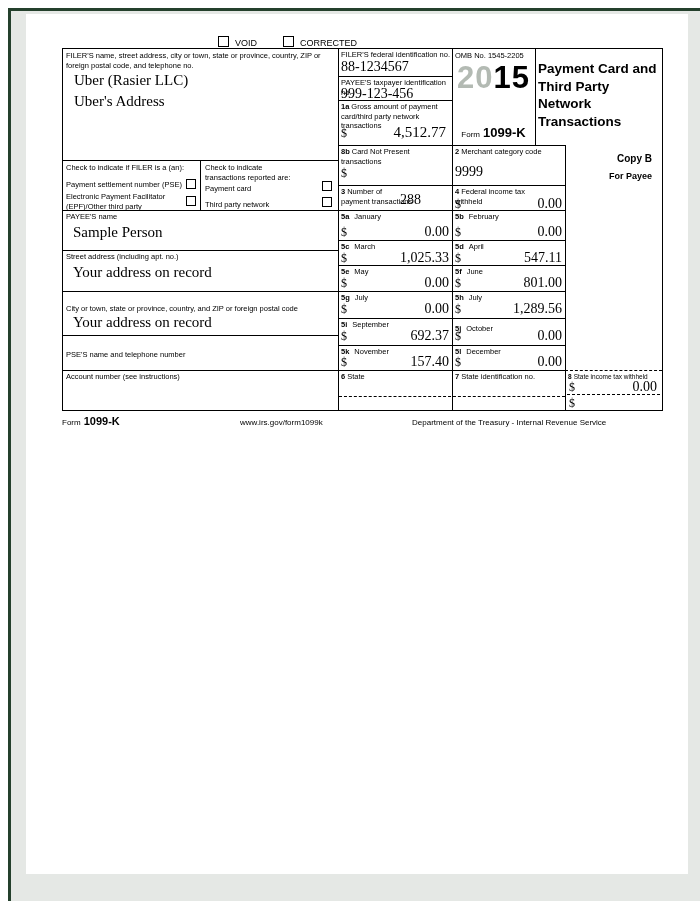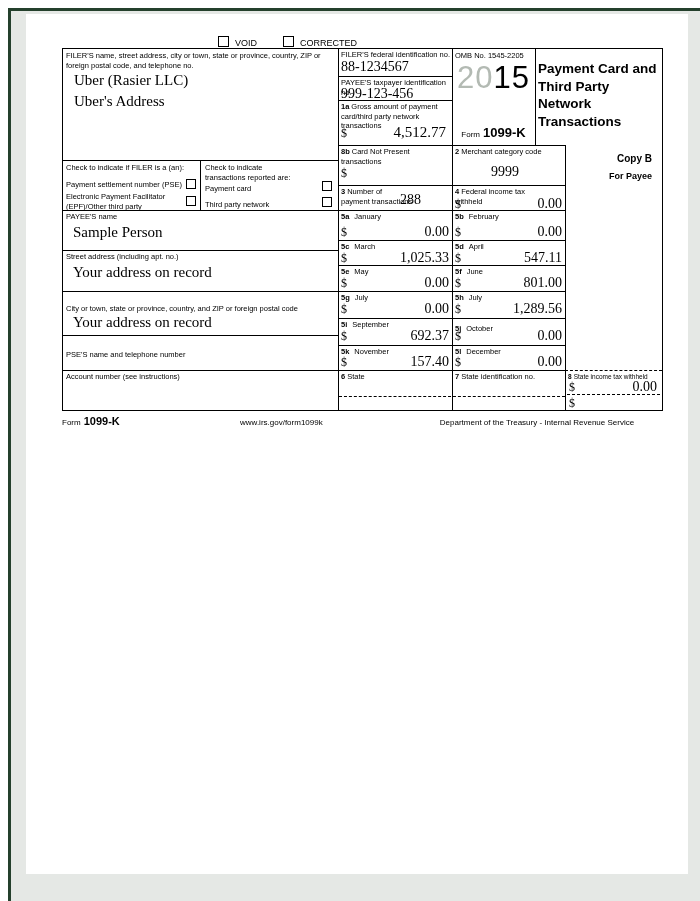--- a/index.html
+++ b/index.html
@@ -19,21 +19,21 @@
   .entry{position:absolute;font-family:"Liberation Serif",serif;font-size:15px;white-space:nowrap}
   .val{font-family:"Liberation Serif",serif;font-size:14px}
   .vrow{position:absolute;display:flex;align-items:baseline}
   .dollar{font-family:"Liberation Serif",serif;font-size:12px}
   .amount{flex:1;text-align:right;font-family:"Liberation Serif",serif;font-size:14px}
   .amount.right{text-align:right;padding-right:3px;font-size:15px}
   .cb{position:absolute;width:10px;height:10px;border:1px solid #000;background:#fff}
   .cb.big{width:11px;height:11px}
   .mn{margin-left:3px}
   .title-block{position:absolute;left:538px;top:60px;width:124px;font-weight:bold;font-size:13.5px;line-height:17.5px}
-  .year{position:absolute;left:452px;top:60px;width:83px;text-align:center;font-weight:normal;font-size:31px;letter-spacing:1px}
+  .year{position:absolute;left:452px;top:60px;width:83px;text-align:center;font-weight:bold;font-size:31px;letter-spacing:1px}
   .year .grey{color:#b3bab3}
   .copy-block{position:absolute;left:560px;top:153px;width:92px;text-align:right}
   .copy-main{font-weight:bold;font-size:10px}
   .copy-sub{font-weight:bold;font-size:9px;margin-top:7px}
   .formno{position:absolute;left:452px;top:125px;width:83px;text-align:center;font-size:8px}
   .formno b{font-size:13px;margin-left:3px}
   .footer{position:absolute;font-size:8px}
   .footer b{font-size:11px;margin-left:3px}
 </style>
 </head>
@@ -102,21 +102,21 @@
   <div class="copy-main">Copy B</div>
   <div class="copy-sub">For Payee</div>
 </div>
 
 <div class="lbl-xs" style="left:341px;top:147px;width:100px"><b>8b</b><span>Card Not Present transactions</span></div>
 <div class="vrow" style="left:341px;top:166px;width:108px">
     <span class="dollar">$</span>
     <span class="amount"></span>
   </div>
 <div class="lbl-xs" style="left:455px;top:147px;width:107px"><b>2</b><span>Merchant category code</span></div>
-<div class="val" style="position:absolute;left:455px;top:164px;width:100px;text-align:center">9999</div>
+<div class="val" style="position:absolute;left:455px;top:164px;width:100px;">9999</div>
 
 <div class="lbl-xs" style="left:66px;top:163px;width:134px">Check to indicate if FILER is a (an):</div>
 <div class="lbl-xs" style="left:66px;top:180px;width:118px">Payment settlement number (PSE)</div>
 <div class="cb" style="left:186px;top:179px"></div>
 <div class="lbl-xs" style="left:66px;top:192px;width:118px">Electronic Payment Facilitator (EPF)/Other third party</div>
 <div class="cb" style="left:186px;top:196px"></div>
 <div class="lbl-xs" style="left:205px;top:163px;width:100px">Check to indicate transactions reported are:</div>
 <div class="lbl-xs" style="left:205px;top:184px;width:100px">Payment card</div>
 <div class="cb" style="left:322px;top:181px"></div>
 <div class="lbl-xs" style="left:205px;top:200px;width:100px">Third party network</div>
@@ -212,13 +212,13 @@
     <span class="dollar">$</span>
     <span class="amount">0.00</span>
   </div>
 <div class="vrow" style="left:569px;top:396px;width:88px">
     <span class="dollar">$</span>
     <span class="amount"></span>
   </div>
 
 <div class="footer" style="left:62px;top:415px"><span>Form</span><b>1099-K</b></div>
 <div class="footer" style="left:240px;top:418px"><span>www.irs.gov/form1099k</span></div>
-<div class="footer" style="left:412px;top:418px;width:250px;text-align:center">Department of the Treasury - Internal Revenue Service</div>
+<div class="footer" style="left:412px;top:418px;width:250px;text-align:left">Department of the Treasury - Internal Revenue Service</div>
 
 </body></html>

